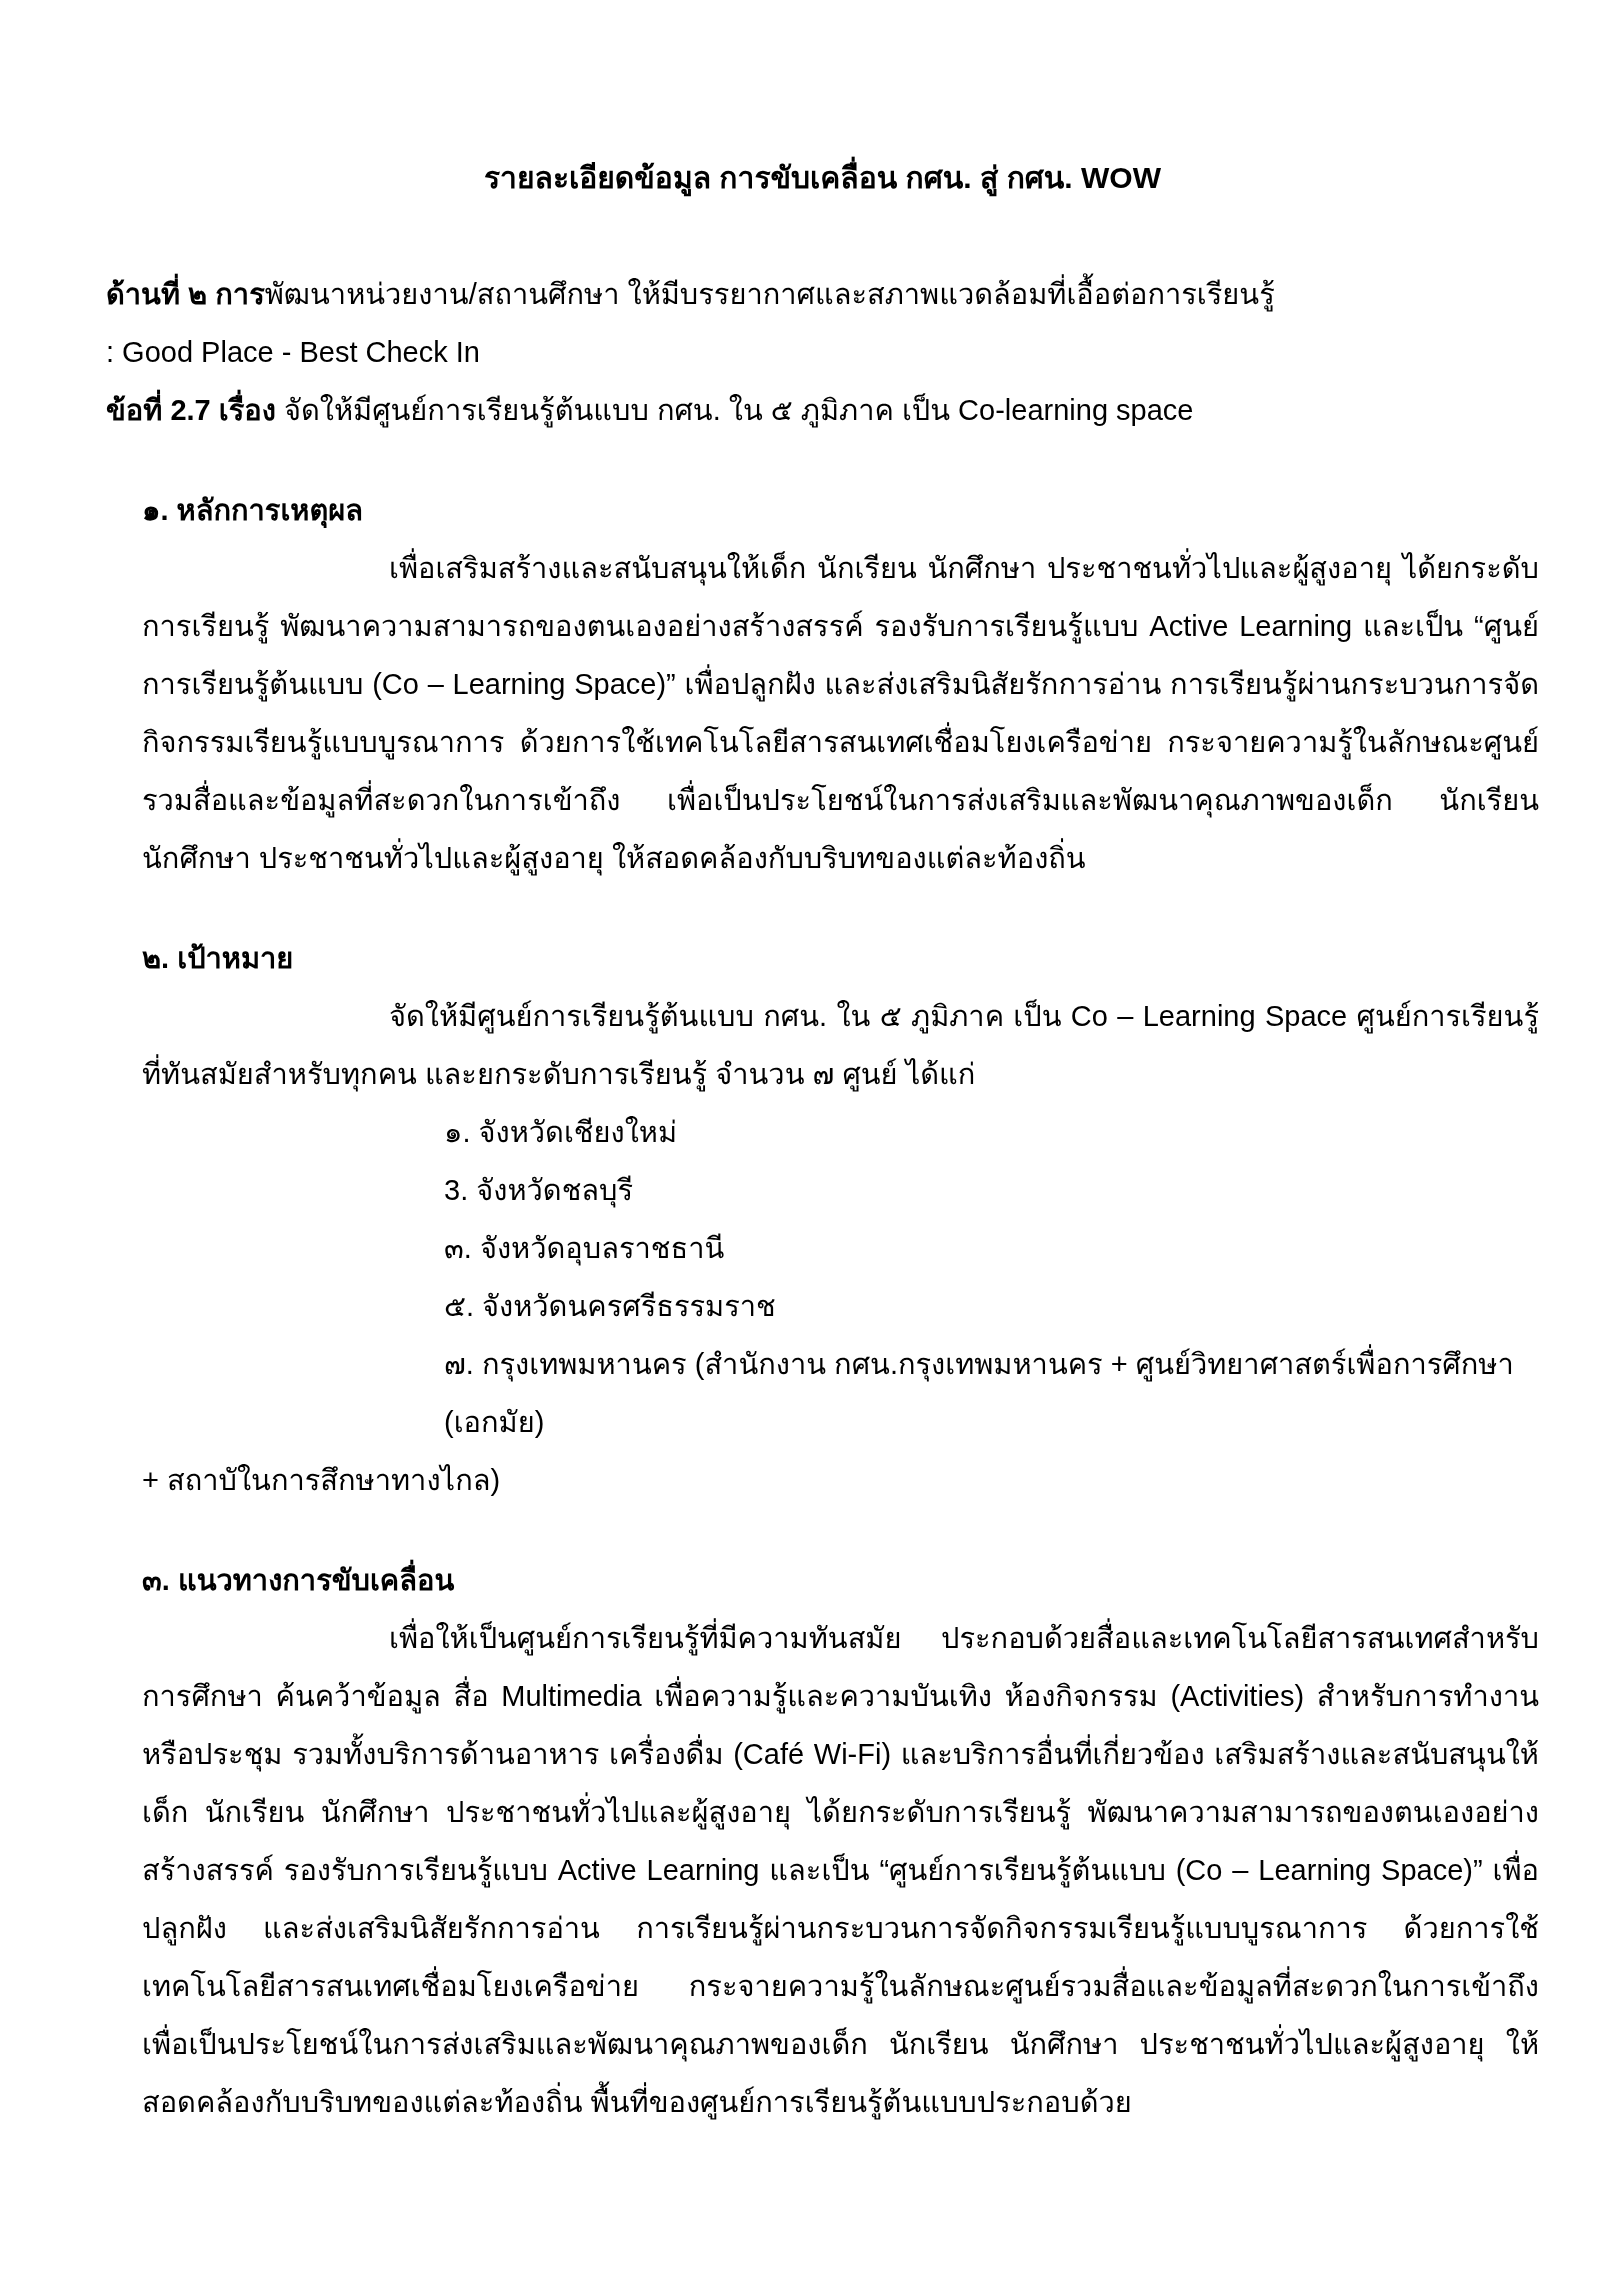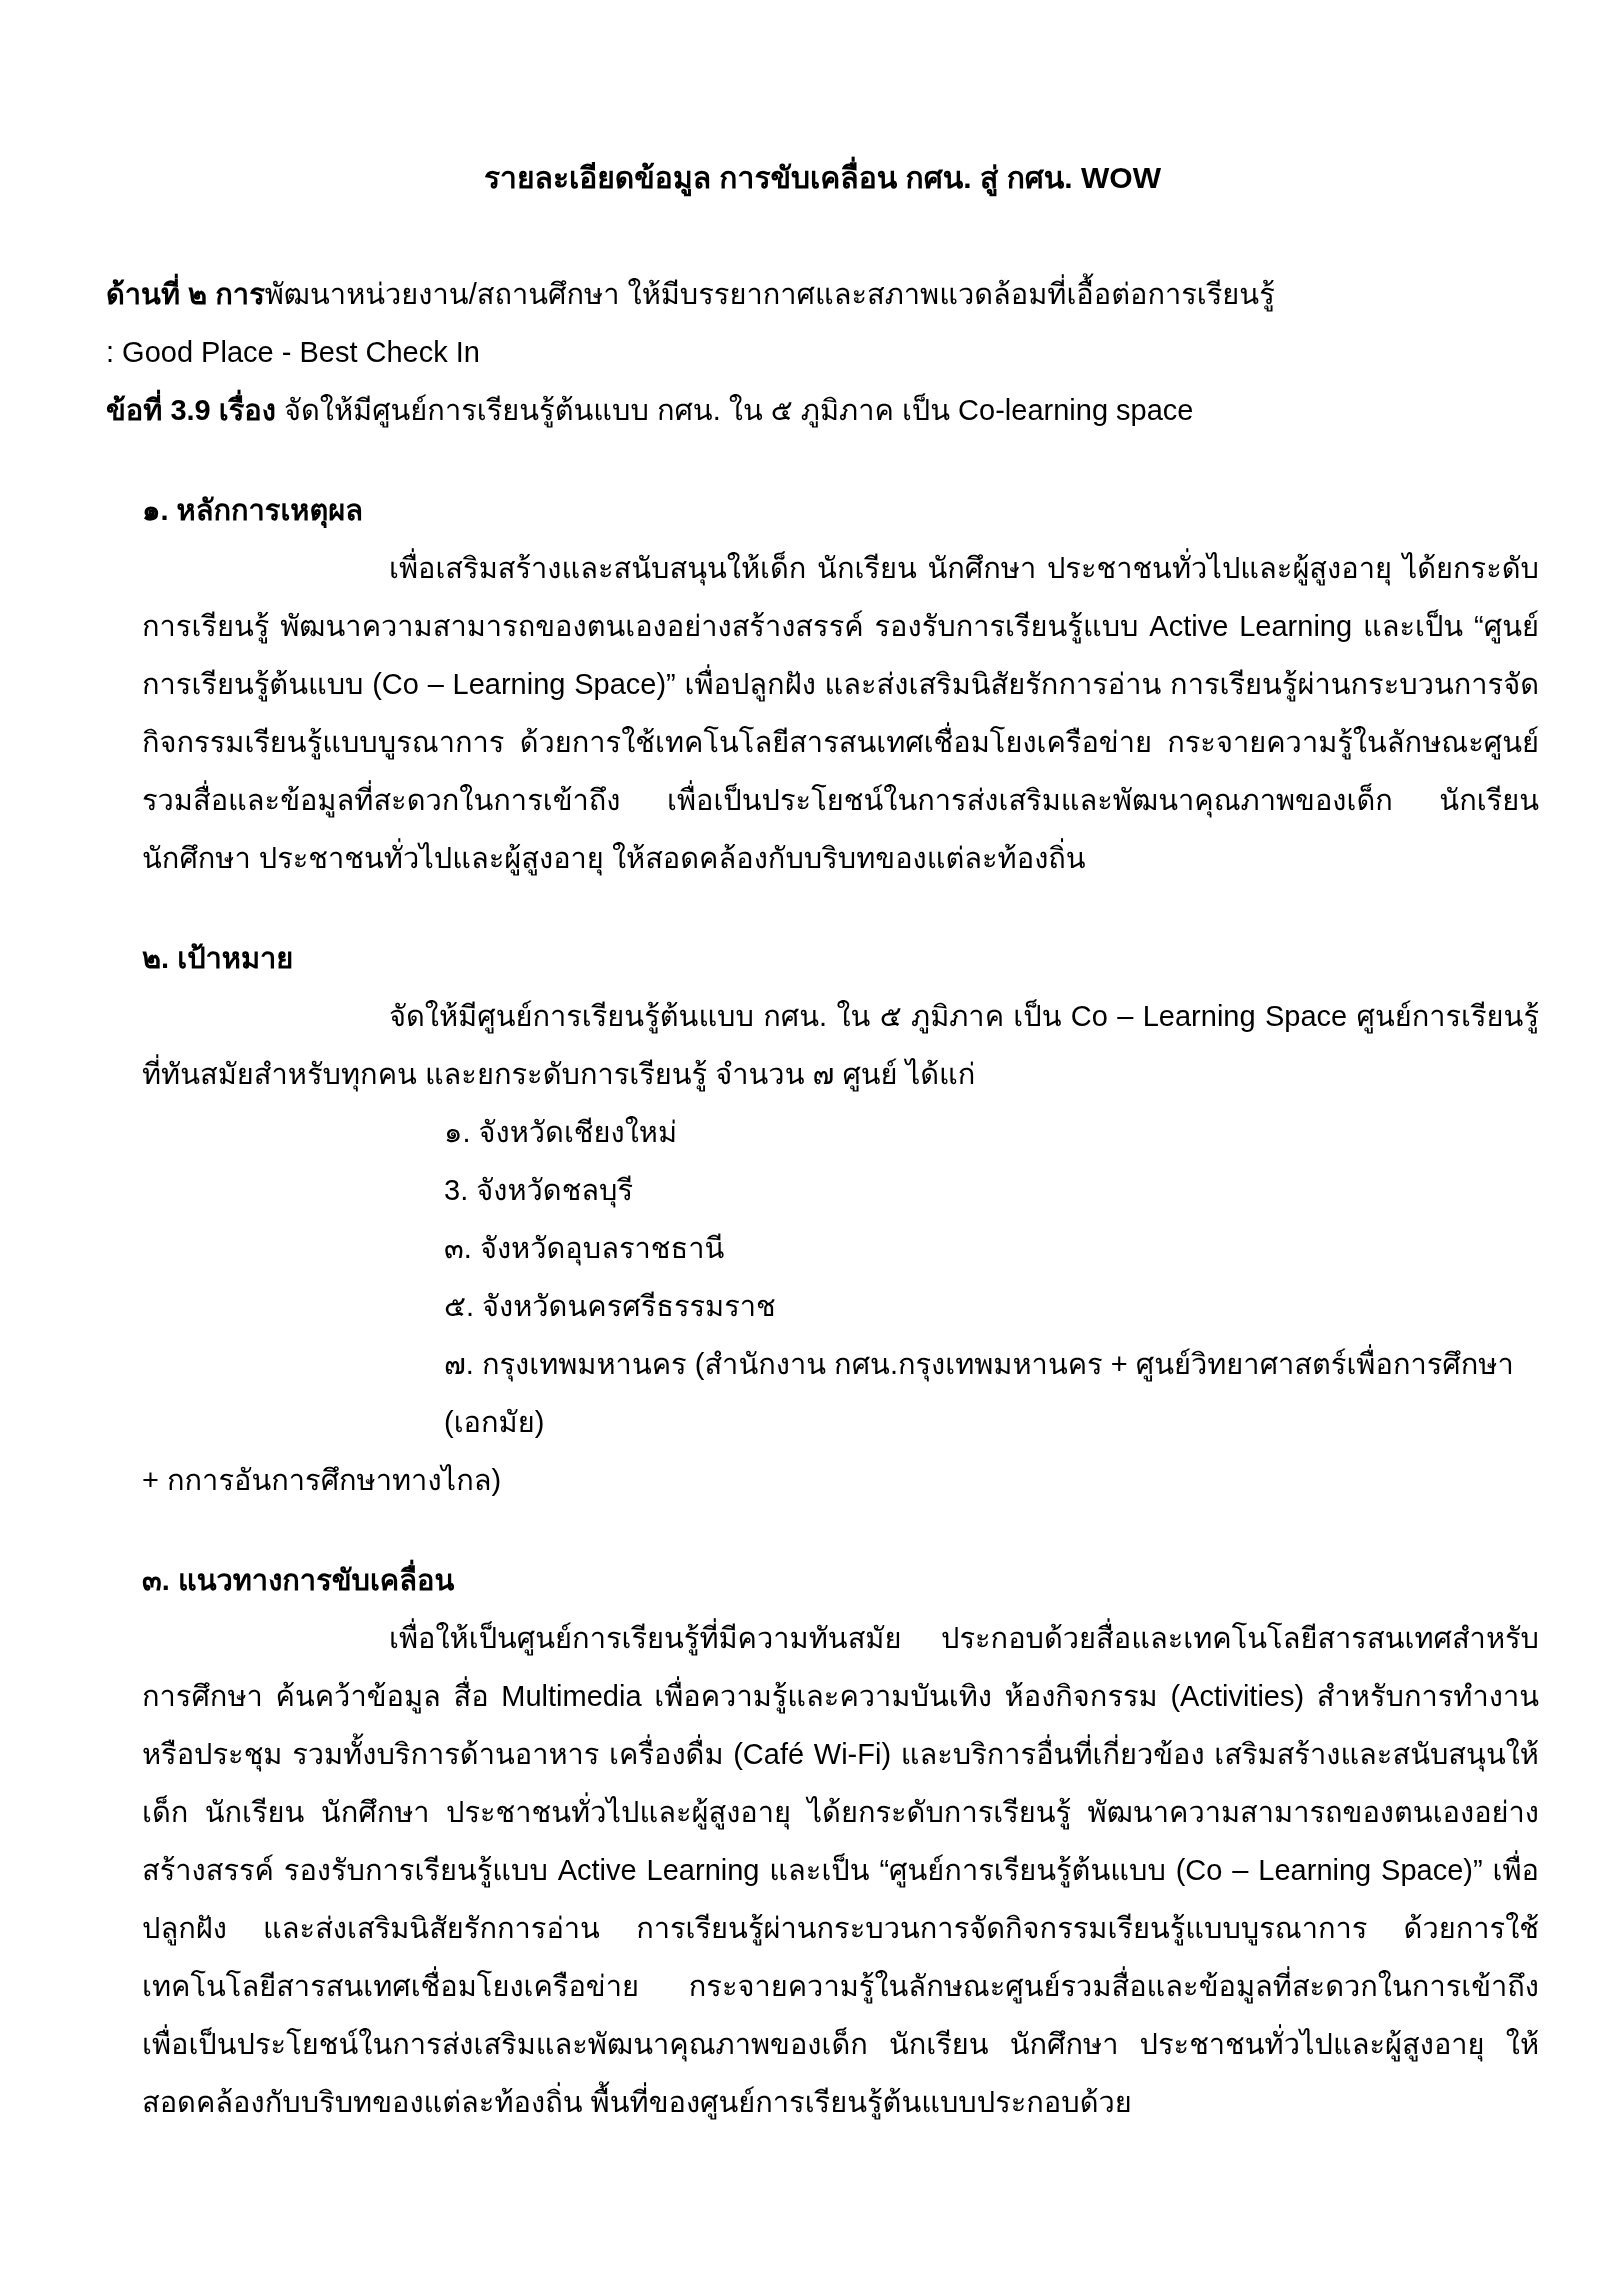--- a/index.html
+++ b/index.html
@@ -54,39 +54,39 @@
 </head>
 <body>
 
 <div class="page">
 
   <h1 class="doc-title">รายละเอียดข้อมูล การขับเคลื่อน กศน. สู่ กศน. WOW</h1>
 
   <div class="header-block">
     <p class="hline"><strong>ด้านที่ ๒ การ</strong><span>พัฒนาหน่วยงาน/สถานศึกษา ให้มีบรรยากาศและสภาพแวดล้อมที่เอื้อต่อการเรียนรู้</span></p>
     <p class="hline">: Good Place - Best Check In</p>
-    <p class="hline"><strong>ข้อที่ 3.9 เรื่อง</strong><span> จัดให้มีศูนย์การเรียนรู้ต้นแบบ กศน. ใน ๕ ภูมิภาค เป็น Co-learning space</span></p>
+    <p class="hline"><strong>ข้อที่ 2.7 เรื่อง</strong><span> จัดให้มีศูนย์การเรียนรู้ต้นแบบ กศน. ใน ๕ ภูมิภาค เป็น Co-learning space</span></p>
   </div>
 
   <section>
     <h2 class="sec-heading">๑. หลักการเหตุผล</h2>
     <p class="para">เพื่อเสริมสร้างและสนับสนุนให้เด็ก นักเรียน นักศึกษา ประชาชนทั่วไปและผู้สูงอายุ ได้ยกระดับการเรียนรู้ พัฒนาความสามารถของตนเองอย่างสร้างสรรค์ รองรับการเรียนรู้แบบ Active Learning และเป็น “ศูนย์การเรียนรู้ต้นแบบ (Co – Learning Space)” เพื่อปลูกฝัง และส่งเสริมนิสัยรักการอ่าน การเรียนรู้ผ่านกระบวนการจัดกิจกรรมเรียนรู้แบบบูรณาการ ด้วยการใช้เทคโนโลยีสารสนเทศเชื่อมโยงเครือข่าย กระจายความรู้ในลักษณะศูนย์รวมสื่อและข้อมูลที่สะดวกในการเข้าถึง เพื่อเป็นประโยชน์ในการส่งเสริมและพัฒนาคุณภาพของเด็ก นักเรียน นักศึกษา ประชาชนทั่วไปและผู้สูงอายุ ให้สอดคล้องกับบริบทของแต่ละท้องถิ่น</p>
   </section>
 
   <section>
     <h2 class="sec-heading">๒. เป้าหมาย</h2>
     <p class="para">จัดให้มีศูนย์การเรียนรู้ต้นแบบ กศน. ใน ๕ ภูมิภาค เป็น Co – Learning Space ศูนย์การเรียนรู้ที่ทันสมัยสำหรับทุกคน และยกระดับการเรียนรู้ จำนวน ๗ ศูนย์ ได้แก่</p>
     <ul class="center-list">
       <li>๑. จังหวัดเชียงใหม่</li>
       <li>3. จังหวัดชลบุรี</li>
       <li>๓. จังหวัดอุบลราชธานี</li>
       <li>๕. จังหวัดนครศรีธรรมราช</li>
       <li>๗. กรุงเทพมหานคร  (สำนักงาน กศน.กรุงเทพมหานคร + ศูนย์วิทยาศาสตร์เพื่อการศึกษา (เอกมัย)</li>
     </ul>
-    <p class="list-continuation">+ กการอันการศึกษาทางไกล)</p>
+    <p class="list-continuation">+ สถาบัในการสึกษาทางไกล)</p>
   </section>
 
   <section>
     <h2 class="sec-heading">๓. แนวทางการขับเคลื่อน</h2>
     <p class="para">เพื่อให้เป็นศูนย์การเรียนรู้ที่มีความทันสมัย ประกอบด้วยสื่อและเทคโนโลยีสารสนเทศสำหรับการศึกษา ค้นคว้าข้อมูล สื่อ Multimedia เพื่อความรู้และความบันเทิง ห้องกิจกรรม (Activities) สำหรับการทำงานหรือประชุม รวมทั้งบริการด้านอาหาร เครื่องดื่ม (Café Wi-Fi) และบริการอื่นที่เกี่ยวข้อง เสริมสร้างและสนับสนุนให้เด็ก นักเรียน นักศึกษา ประชาชนทั่วไปและผู้สูงอายุ ได้ยกระดับการเรียนรู้ พัฒนาความสามารถของตนเองอย่างสร้างสรรค์ รองรับการเรียนรู้แบบ Active Learning และเป็น “ศูนย์การเรียนรู้ต้นแบบ (Co – Learning Space)” เพื่อปลูกฝัง และส่งเสริมนิสัยรักการอ่าน การเรียนรู้ผ่านกระบวนการจัดกิจกรรมเรียนรู้แบบบูรณาการ ด้วยการใช้เทคโนโลยีสารสนเทศเชื่อมโยงเครือข่าย กระจายความรู้ในลักษณะศูนย์รวมสื่อและข้อมูลที่สะดวกในการเข้าถึง เพื่อเป็นประโยชน์ในการส่งเสริมและพัฒนาคุณภาพของเด็ก นักเรียน นักศึกษา ประชาชนทั่วไปและผู้สูงอายุ ให้สอดคล้องกับบริบทของแต่ละท้องถิ่น พื้นที่ของศูนย์การเรียนรู้ต้นแบบประกอบด้วย</p>
   </section>
 
 </div>
 
 

